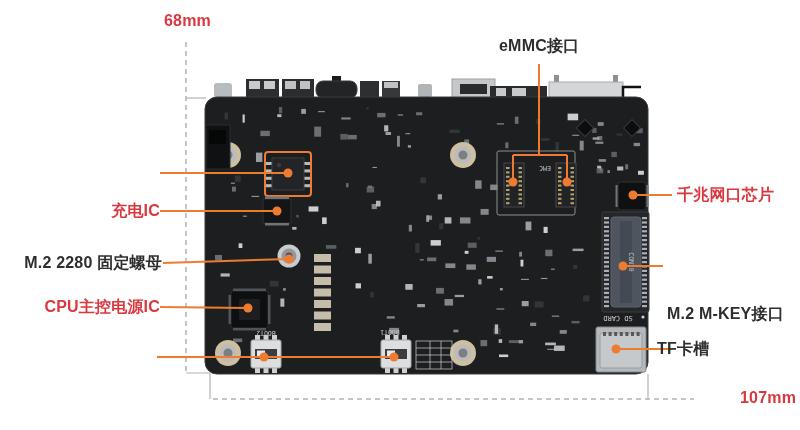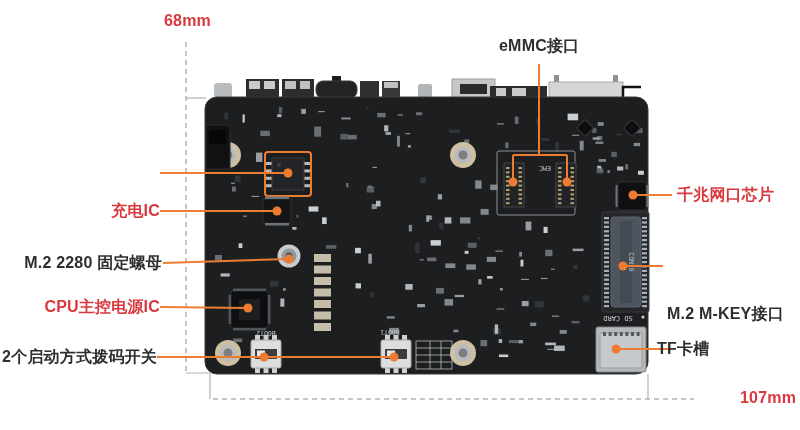--- a/index.html
+++ b/index.html
@@ -465,18 +465,17 @@
   </g>
 </svg>
 
 <div class="lbl red" style="left:164px;top:11px;">68mm</div>
 <div class="lbl red" style="left:740px;top:388px;">107mm</div>
 
 <div class="lbl dark" style="left:499px;top:36px;">eMMC接口</div>
 <div class="lbl red" style="right:640px;top:201px;text-align:right;">充电IC</div>
 <div class="lbl dark" style="right:638px;top:253px;">M.2 2280 固定螺母</div>
 <div class="lbl red" style="right:640px;top:297px;">CPU主控电源IC</div>
-<div class="lbl dark" style="right:643px;top:347px;">2个启动方式拨码开关</div>
 <div class="lbl red" style="left:677px;top:185px;text-align:center;">千兆网口芯片</div>
 <div class="lbl dark" style="left:667px;top:256px;margin-top:48px;">M.2 M-KEY接口</div>
 <div class="lbl dark" style="left:657px;top:339px;">TF卡槽</div>
 
 </div>
 
 </body></html>

